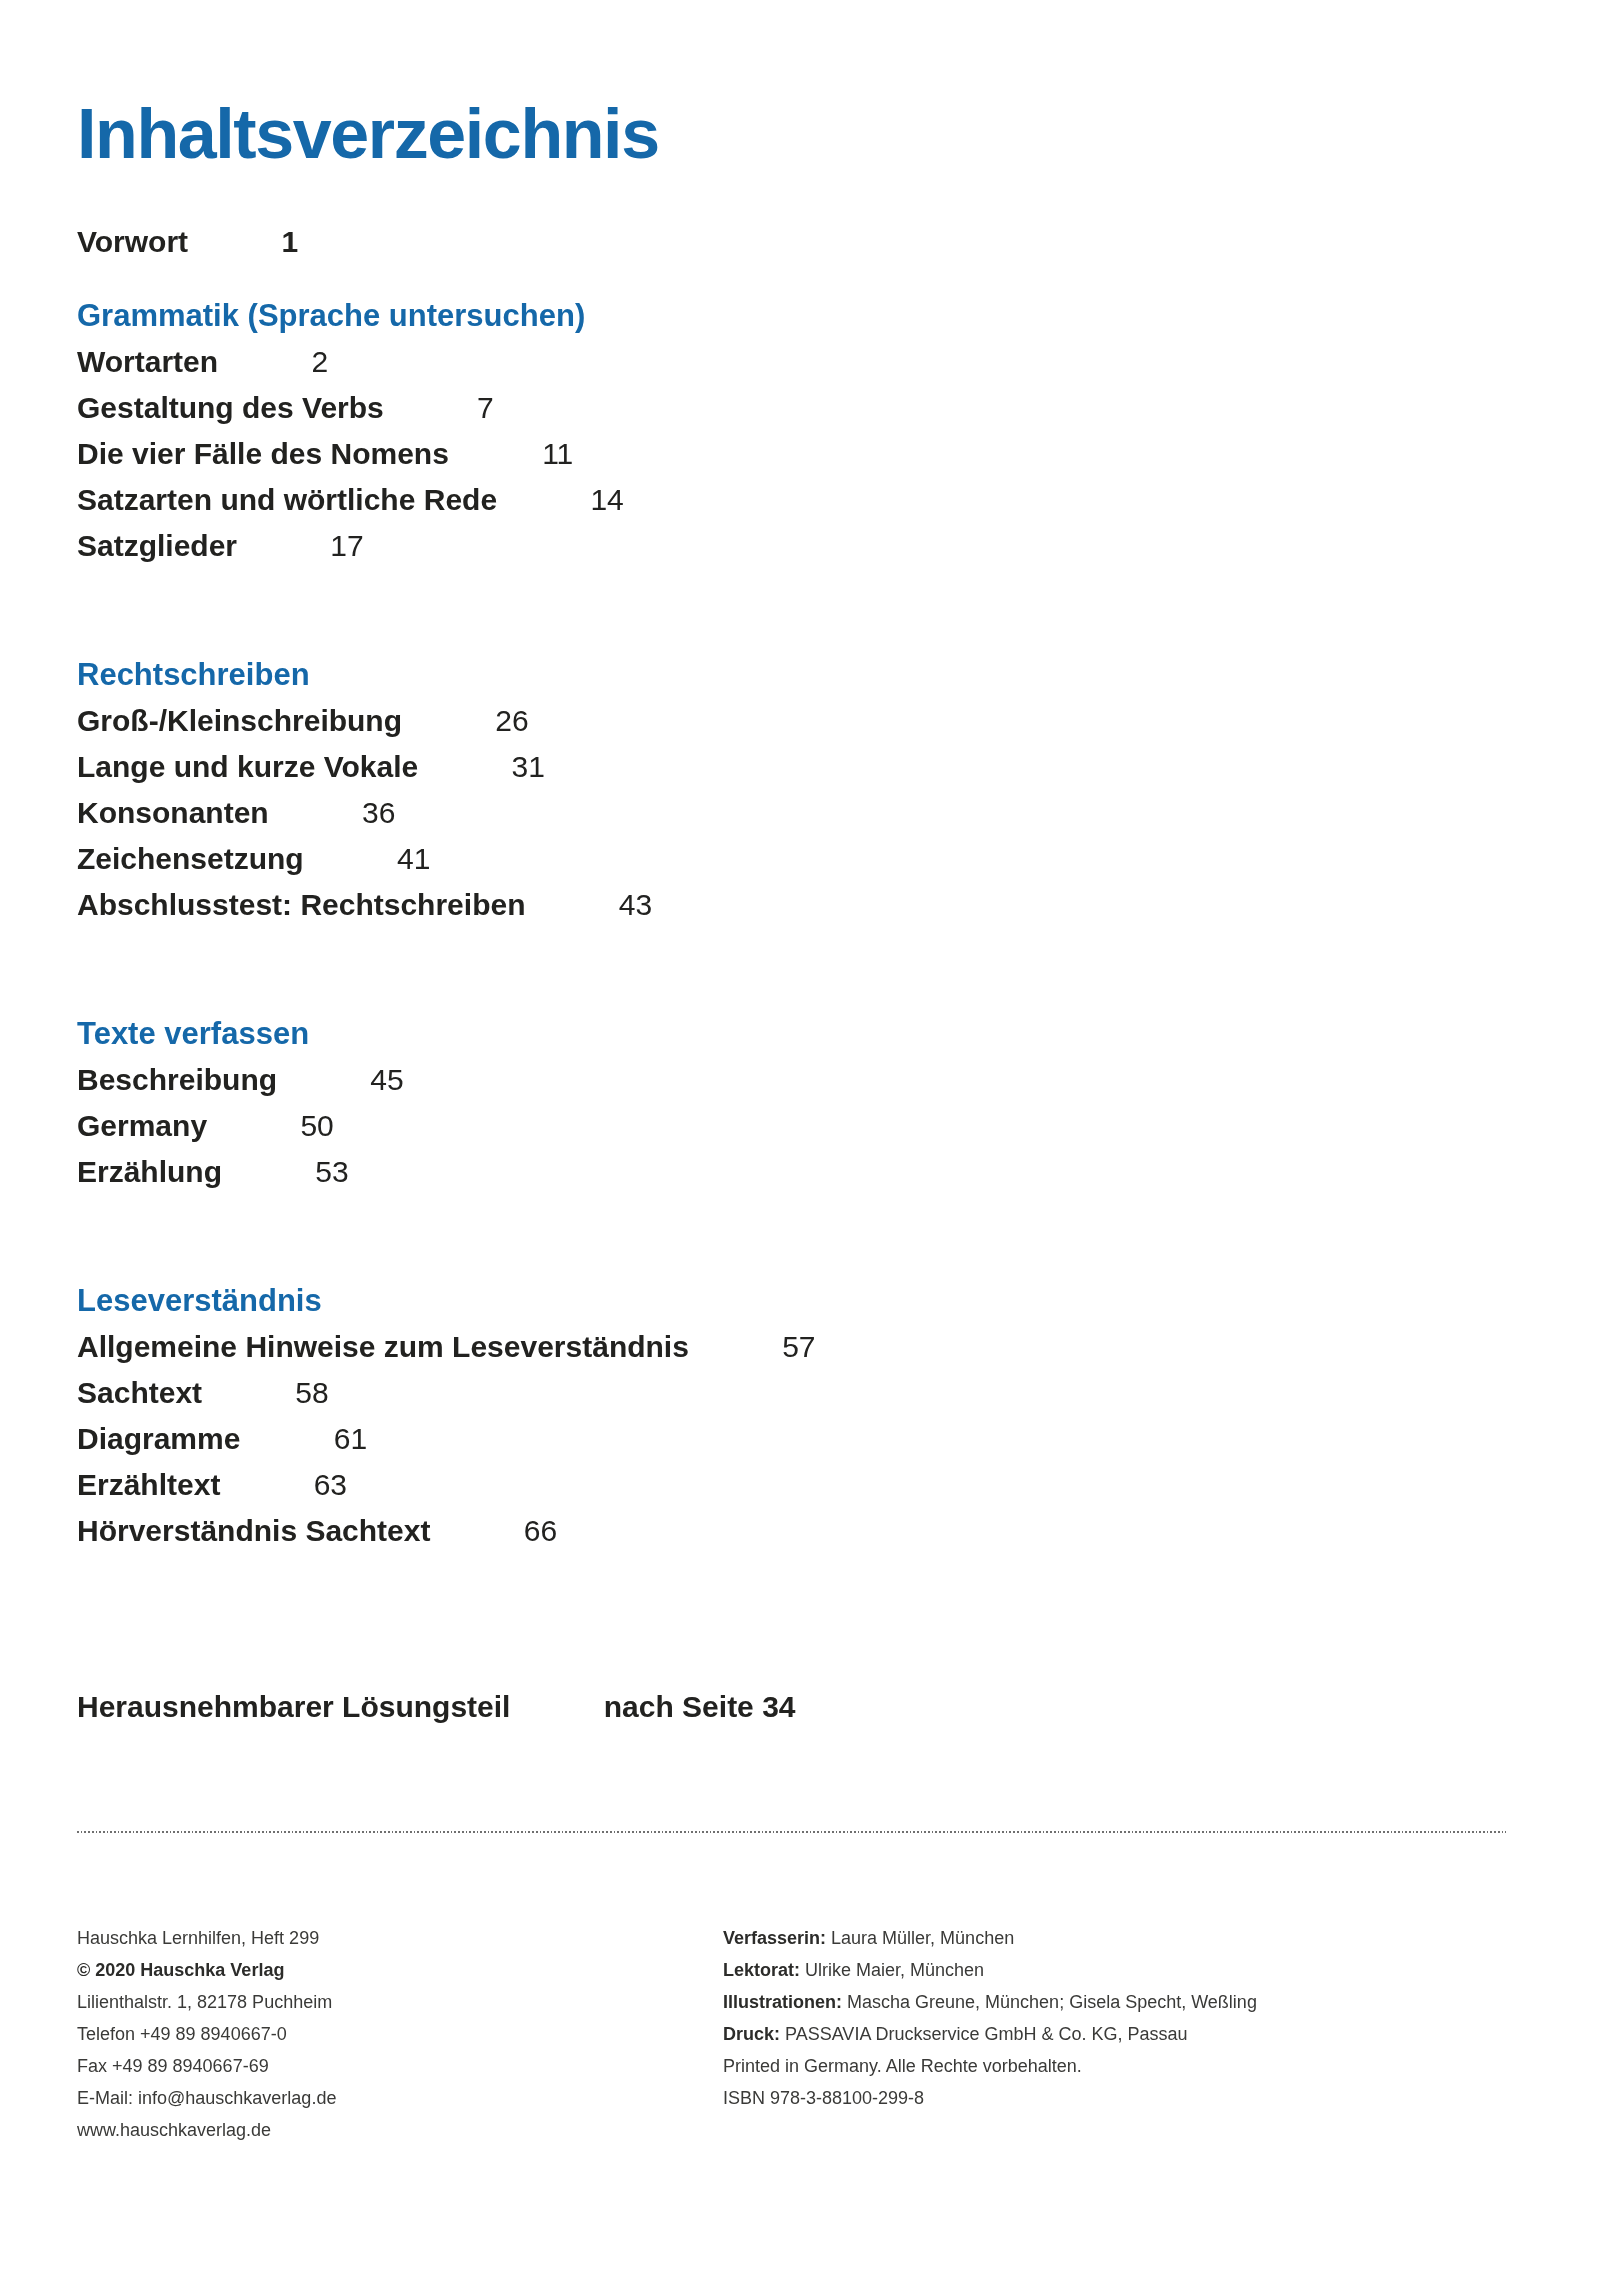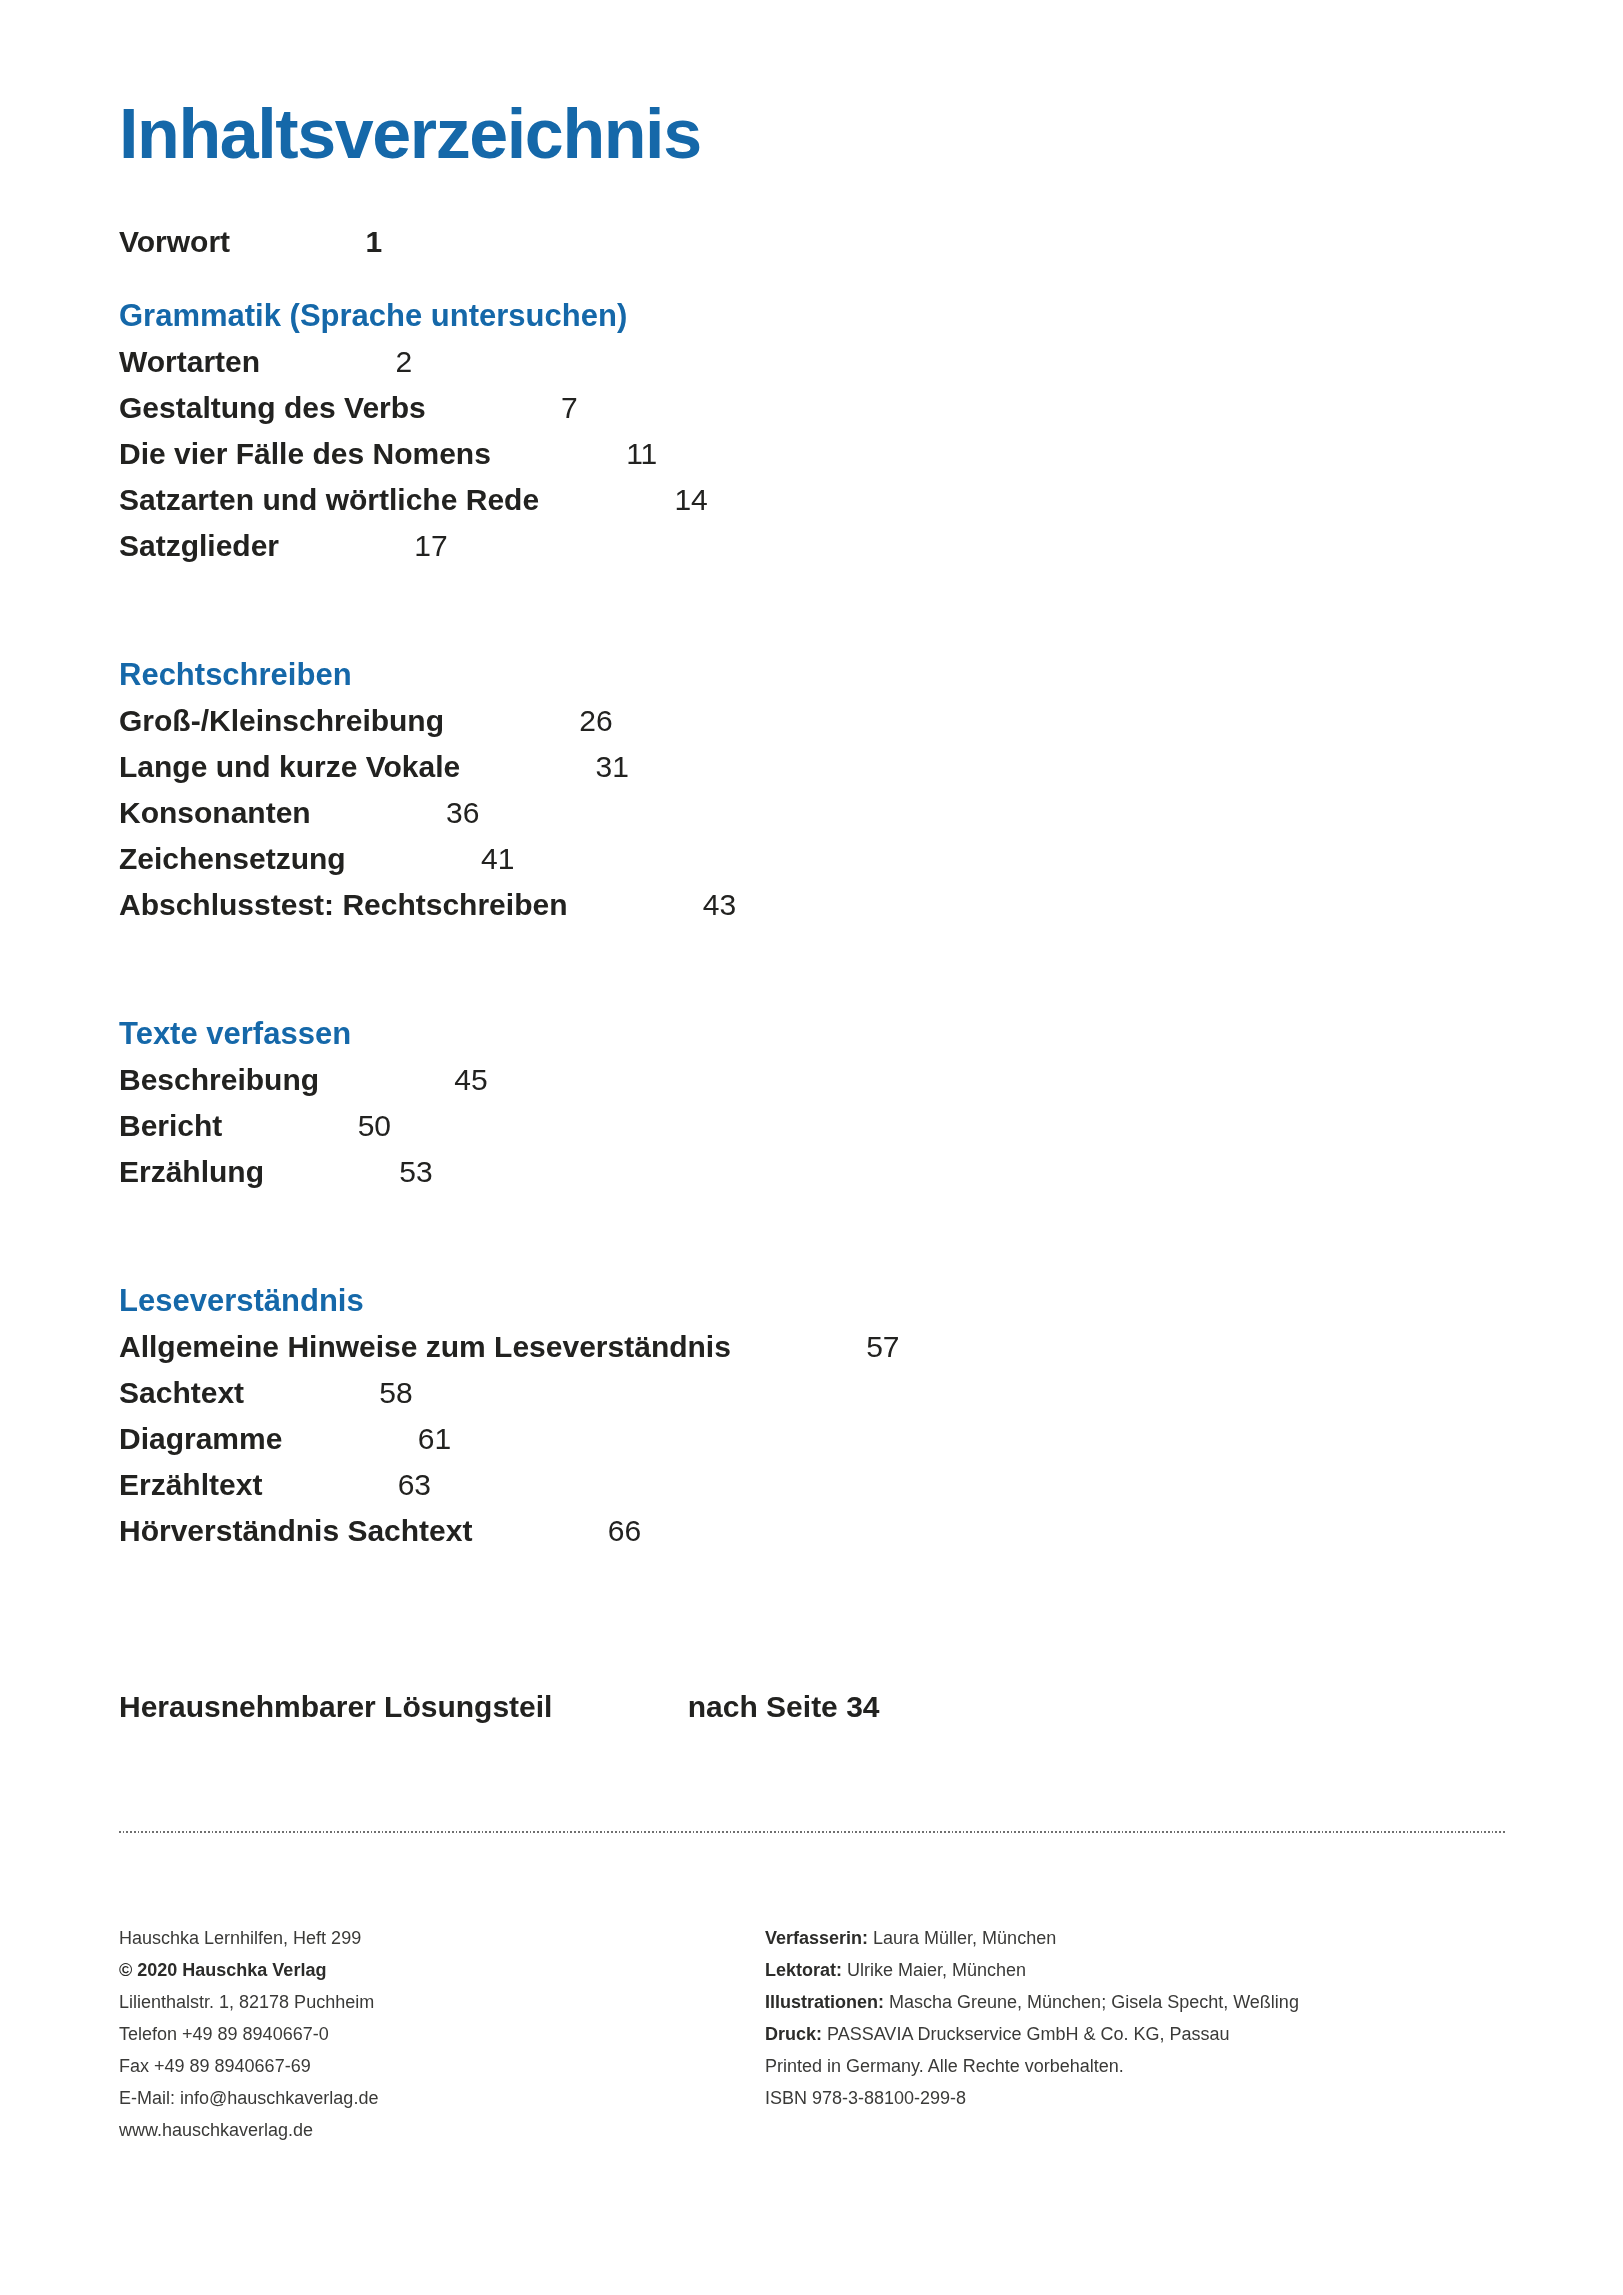--- a/index.html
+++ b/index.html
@@ -12,21 +12,21 @@
     height: 2295px;
     position: relative;
     overflow: hidden;
     font-family: "Liberation Sans", sans-serif;
     color: #222220;
   }
   .page {
     box-sizing: border-box;
     width: 1624px;
     height: 2295px;
-    padding: 0 118px 0 119px;
+    padding: 0 118px 0 77px;
   }
   
   .page-title {
     margin: 0;
     padding-top: 98px;
     font-size: 70px;
     line-height: 1.05;
     font-weight: bold;
     letter-spacing: -1.4px;
     color: #1568a9;
@@ -152,21 +152,21 @@
         <span class="leader"></span>
         <span class="page">43</span>
       </div>
       <div class="section-heading">Texte verfassen</div>
       <div class="row">
         <span class="label">Beschreibung</span>
         <span class="leader"></span>
         <span class="page">45</span>
       </div>
       <div class="row">
-        <span class="label">Bericht</span>
+        <span class="label">Germany</span>
         <span class="leader"></span>
         <span class="page">50</span>
       </div>
       <div class="row">
         <span class="label">Erzählung</span>
         <span class="leader"></span>
         <span class="page">53</span>
       </div>
       <div class="section-heading">Leseverständnis</div>
       <div class="row">

